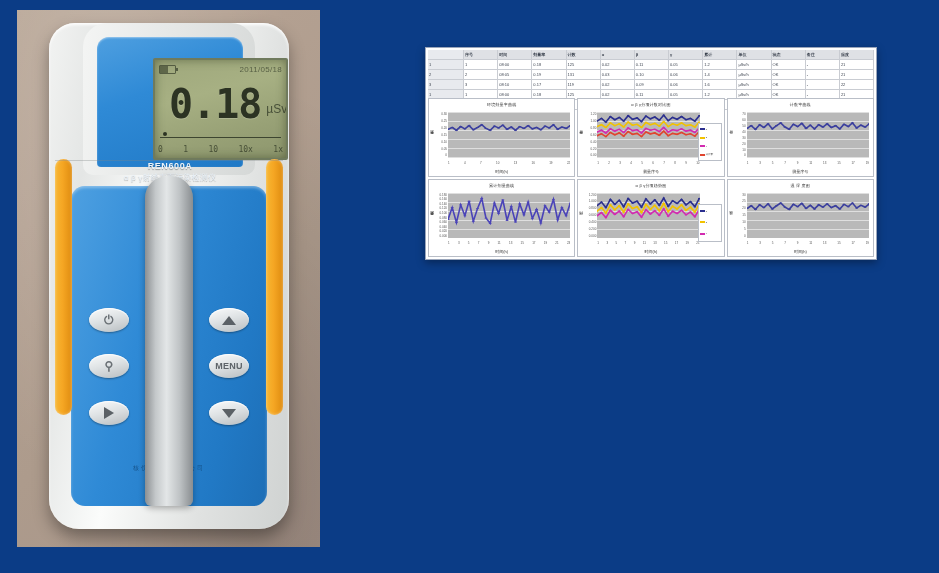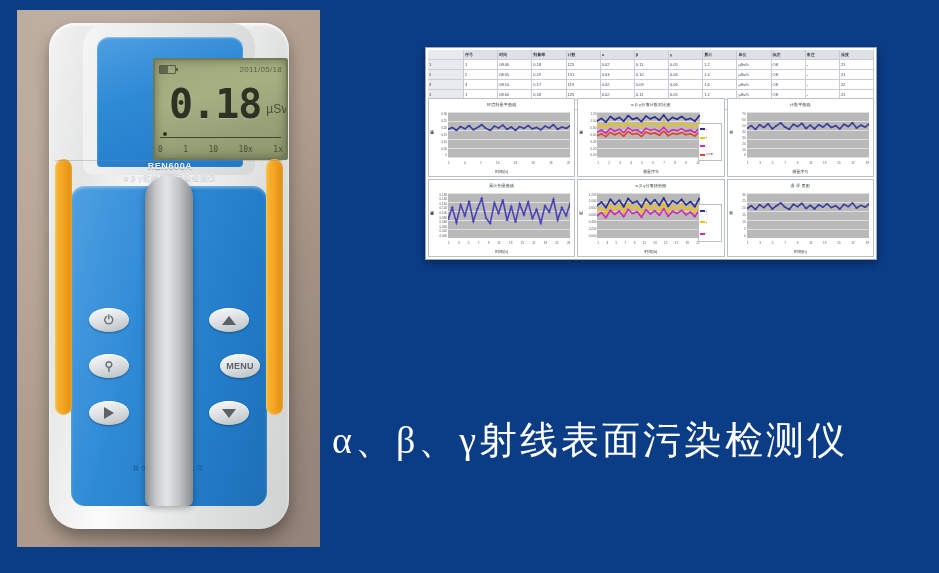--- a/index.html
+++ b/index.html
@@ -132,21 +132,21 @@
     position:absolute;width:40px;height:24px;border-radius:50%;
     background:linear-gradient(165deg,#fbfcfc 0%,#dfe3e5 45%,#b8bdc0 100%);
     box-shadow:0 1px 2px rgba(0,0,0,.35), inset 0 1px 1px rgba(255,255,255,.9);
     display:flex;align-items:center;justify-content:center;
     color:#5e6469;font-size:9px;font-weight:700;letter-spacing:.3px;
   }
   .btn.l1{left:18px;top:122px;}
   .btn.l2{left:18px;top:168px;}
   .btn.l3{left:18px;top:215px;}
   .btn.r1{left:138px;top:122px;}
-  .btn.r2{left:138px;top:168px;margin-left:11px;}
+  .btn.r2{left:138px;top:168px;}
   .btn.r3{left:138px;top:215px;}
   .glyph{font-size:12px;line-height:1;color:#6a7075;}
   .tri-up{width:0;height:0;border-left:7px solid transparent;border-right:7px solid transparent;border-bottom:9px solid #5b6166;}
   .tri-dn{width:0;height:0;border-left:7px solid transparent;border-right:7px solid transparent;border-top:9px solid #5b6166;}
   .tri-rt{width:0;height:0;border-top:6px solid transparent;border-bottom:6px solid transparent;border-left:10px solid #5b6166;}
   .footline{
     position:absolute;left:0;right:0;top:278px;text-align:center;
     font-size:6px;color:#0e3f6d;opacity:.7;letter-spacing:2px;
   }
 
@@ -902,15 +902,14 @@
             <span>13</span>
             <span>15</span>
             <span>17</span>
             <span>19</span>
           </div>
           <div class="mini-xlab">时间(h)</div>
         </div>
       </div>
   </div>
 
-  <div class="title2">α、β、γ射线表面污染检测仪</div>
 
 </div>
 
 </body></html>

